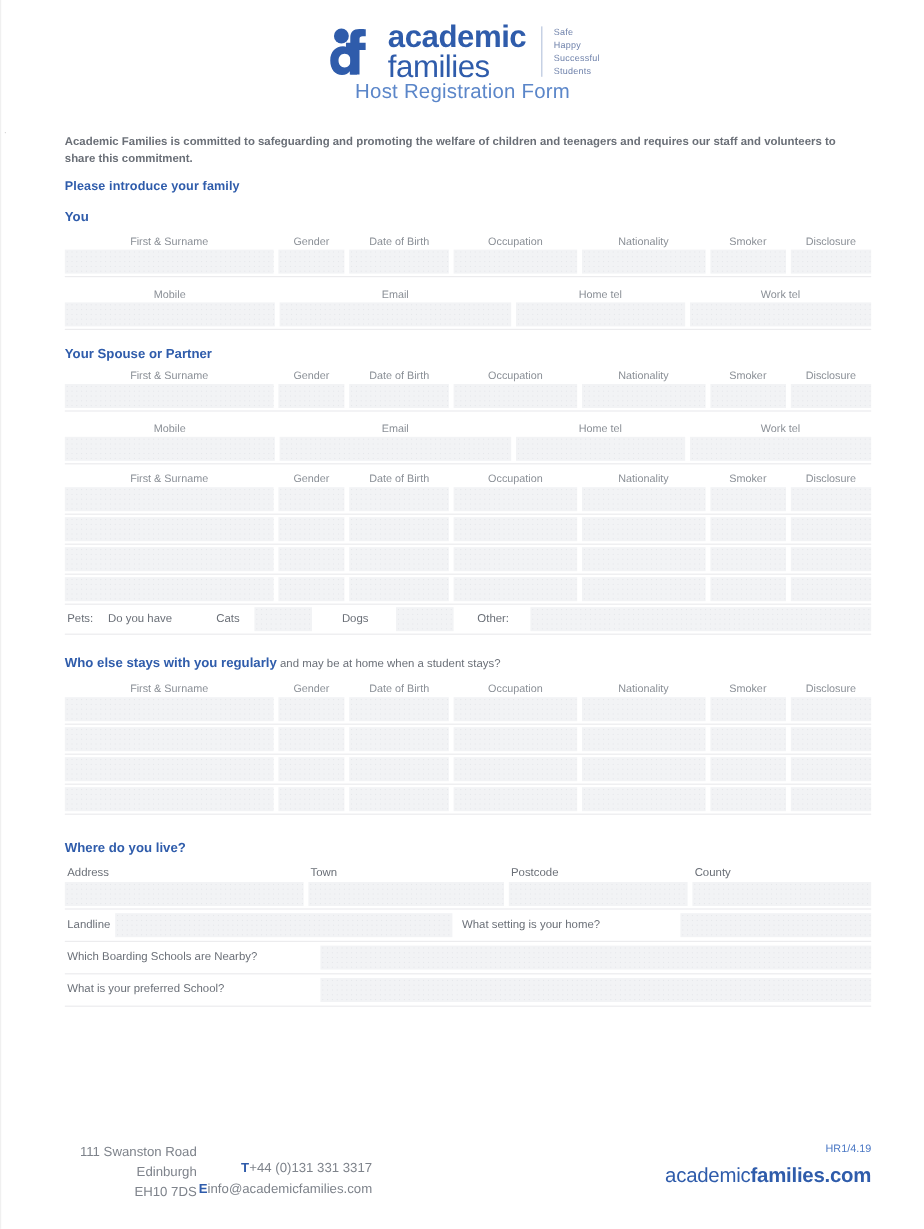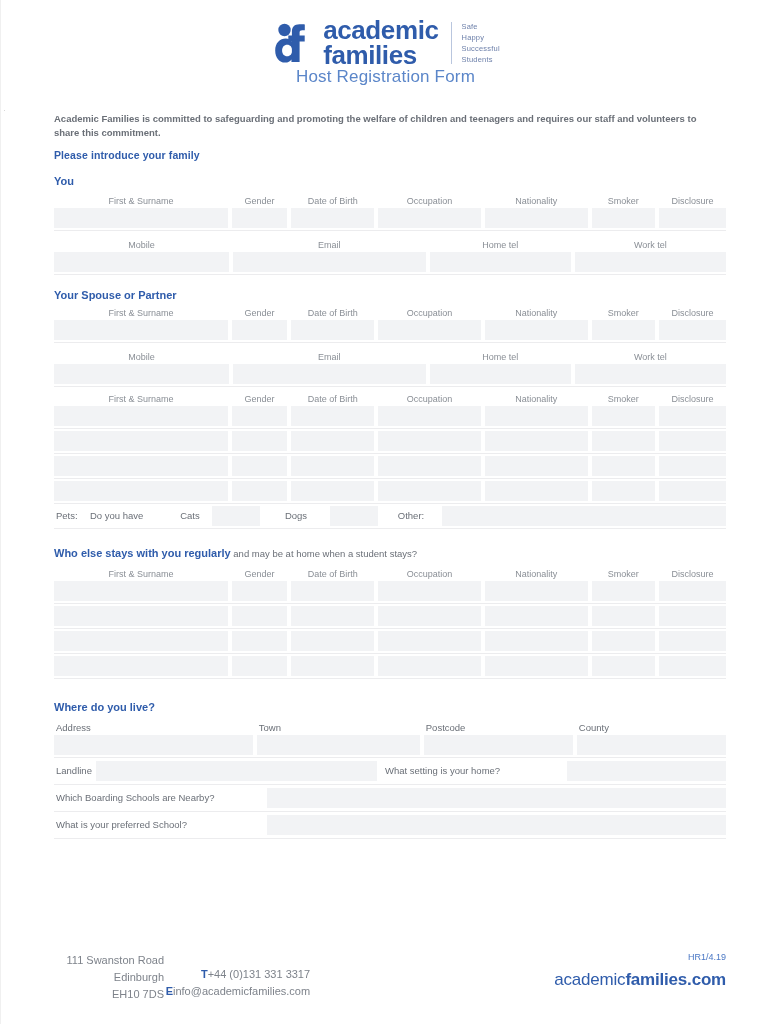--- a/index.html
+++ b/index.html
@@ -11,21 +11,21 @@
   }
   .page{position:absolute;left:0;top:0;width:770px;height:1024px;box-sizing:border-box;border-left:1px solid #f0f0f0;}
   .edge-tick{position:absolute;left:3px;top:110px;width:1px;height:1px;background:#d8d8d8;}
 
   
   .header{padding-top:18px;display:flex;justify-content:center;align-items:flex-start;}
   .logo-wrap{display:flex;align-items:center;gap:0px;}
   .logo-mark{width:46px;height:46px;position:relative;margin-right:6px;}
   .logo-type{display:flex;flex-direction:column;line-height:0.95;}
   .logo-l1{font-size:26px;font-weight:700;color:#2f5cab;letter-spacing:-0.4px;}
-  .logo-l2{font-size:26px;font-weight:700;color:#2f5cab;letter-spacing:-0.4px;}
+  .logo-l2{font-size:26px;font-weight:400;color:#2f5cab;letter-spacing:-0.4px;}
   .logo-div{width:1px;height:42px;background:#b9c6de;margin:0 10px 0 12px;align-self:center;}
   .tagline{display:flex;flex-direction:column;font-size:7.5px;color:#6f82ab;line-height:1.45;letter-spacing:.2px;padding-top:2px;}
 
   .doc-title{text-align:center;font-size:17px;color:#5b86c9;letter-spacing:.2px;font-weight:400;}
 
   
   .content{position:absolute;left:53px;top:112px;width:672px;}
   .intro{font-size:9.5px;line-height:1.45;color:#6a6f77;width:662px;font-weight:bold;}
   .h-blue{color:#2f5cab;font-weight:700;font-size:10.5px;letter-spacing:.1px;}
   .h-blue-lg{color:#2f5cab;font-weight:700;font-size:11px;}

